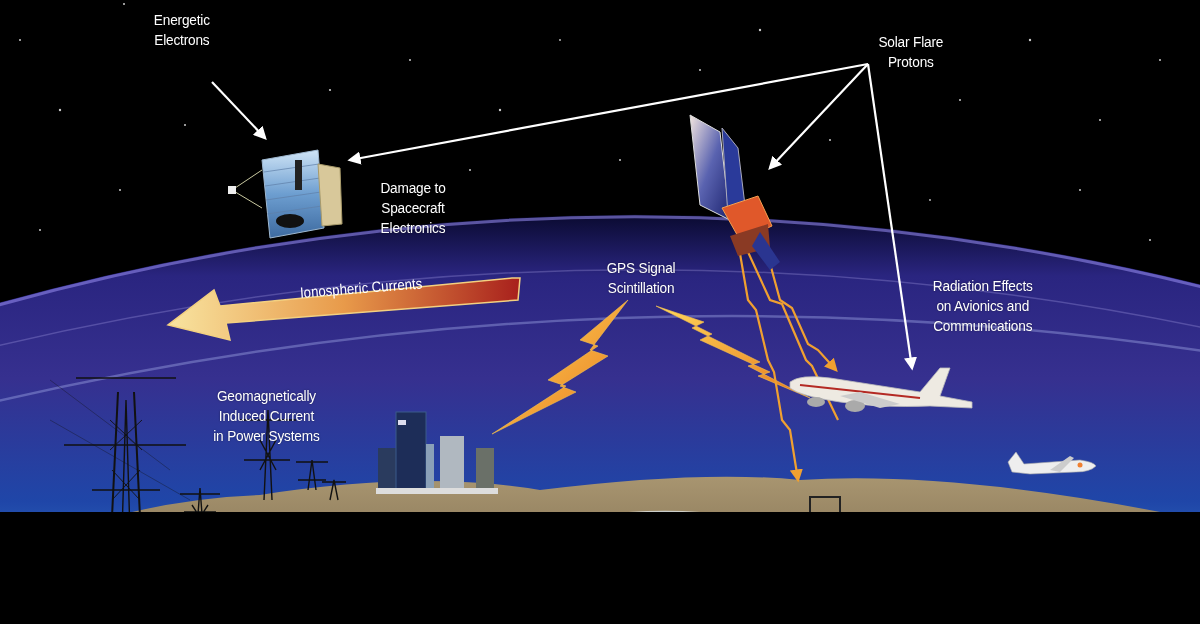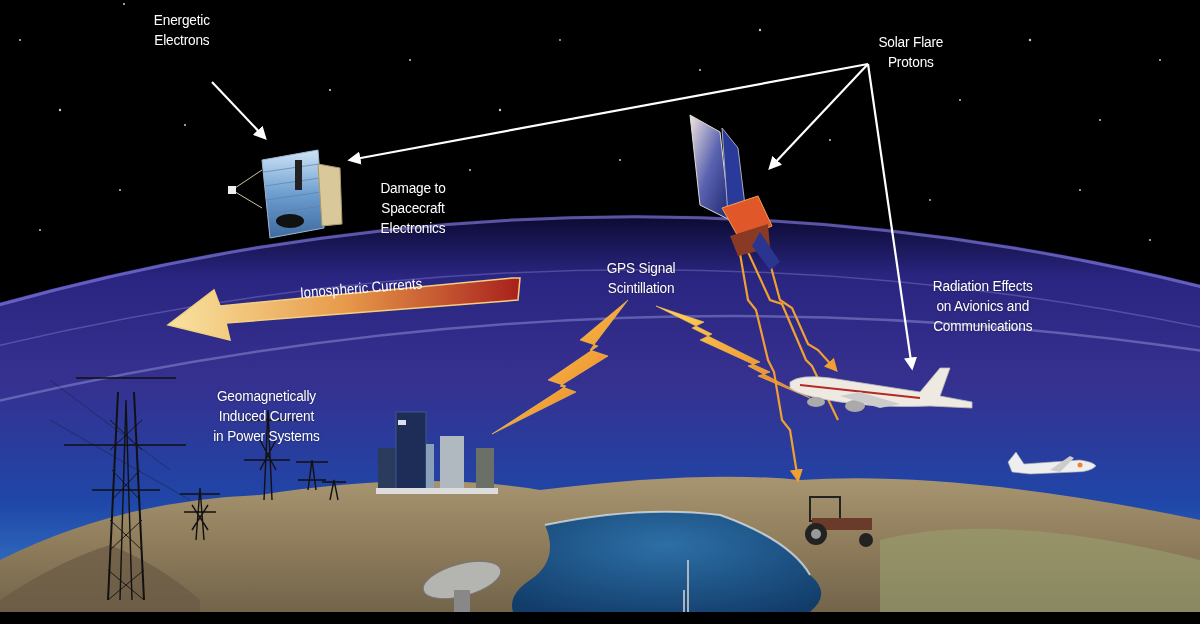--- a/index.html
+++ b/index.html
@@ -1,17 +1,17 @@
 <!DOCTYPE html>
 <html><head>
 <meta charset="utf-8">
 <style>
   html, body { margin: 0; padding: 0; }
   body { width: 1200px; height: 624px; overflow: hidden; background: #000; }
-  .scene { position: relative; width: 1200px; height: 612px; overflow: hidden; }
+  .scene { position: relative; width: 1200px; height: 512px; overflow: hidden; }
   svg.bg { position: absolute; left: 0; top: 0; width: 1200px; height: 624px; }
   .label {
     position: absolute;
     color: #ffffff;
     font-family: "Liberation Sans", sans-serif;
     font-size: 15.5px;
     line-height: 20px;
     text-align: center;
     letter-spacing: -0.2px;
     transform: scaleX(0.88);

